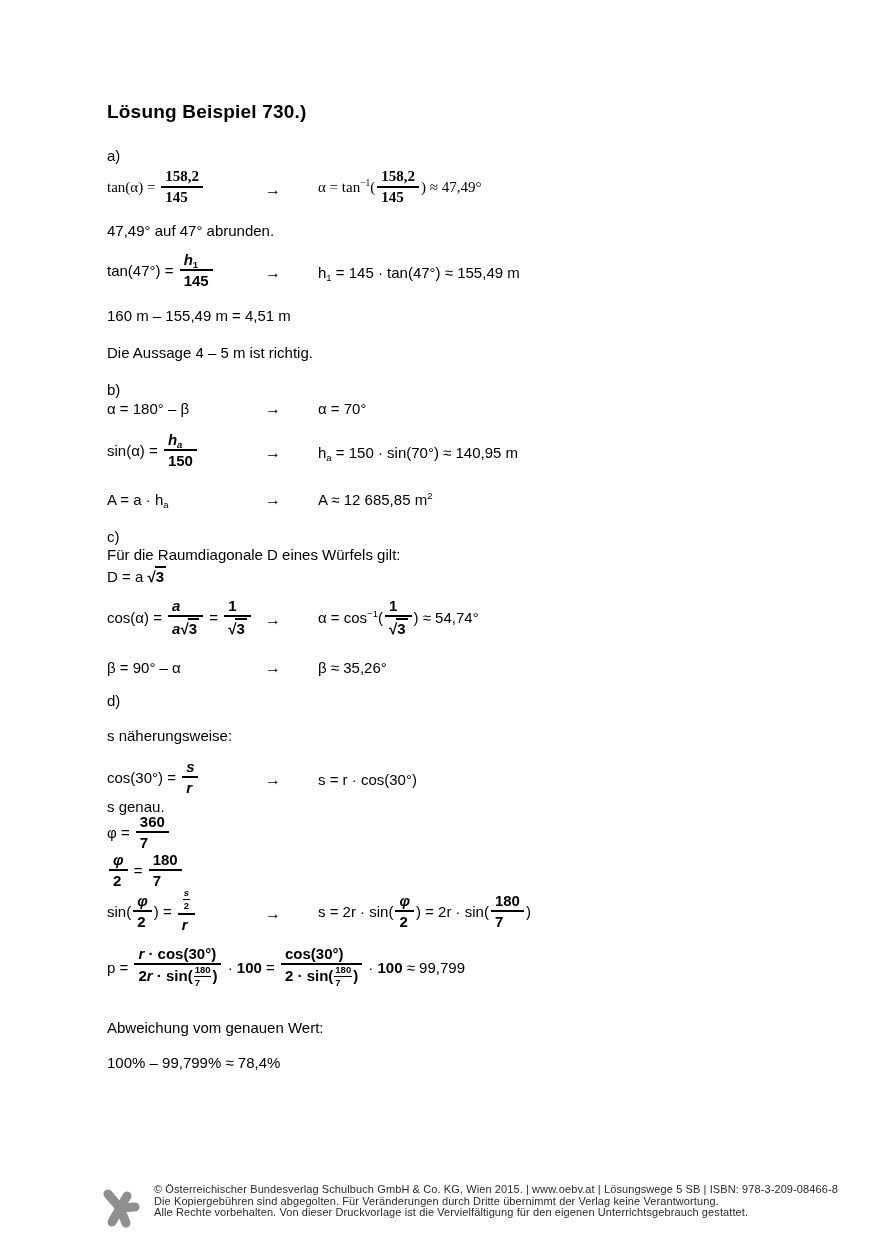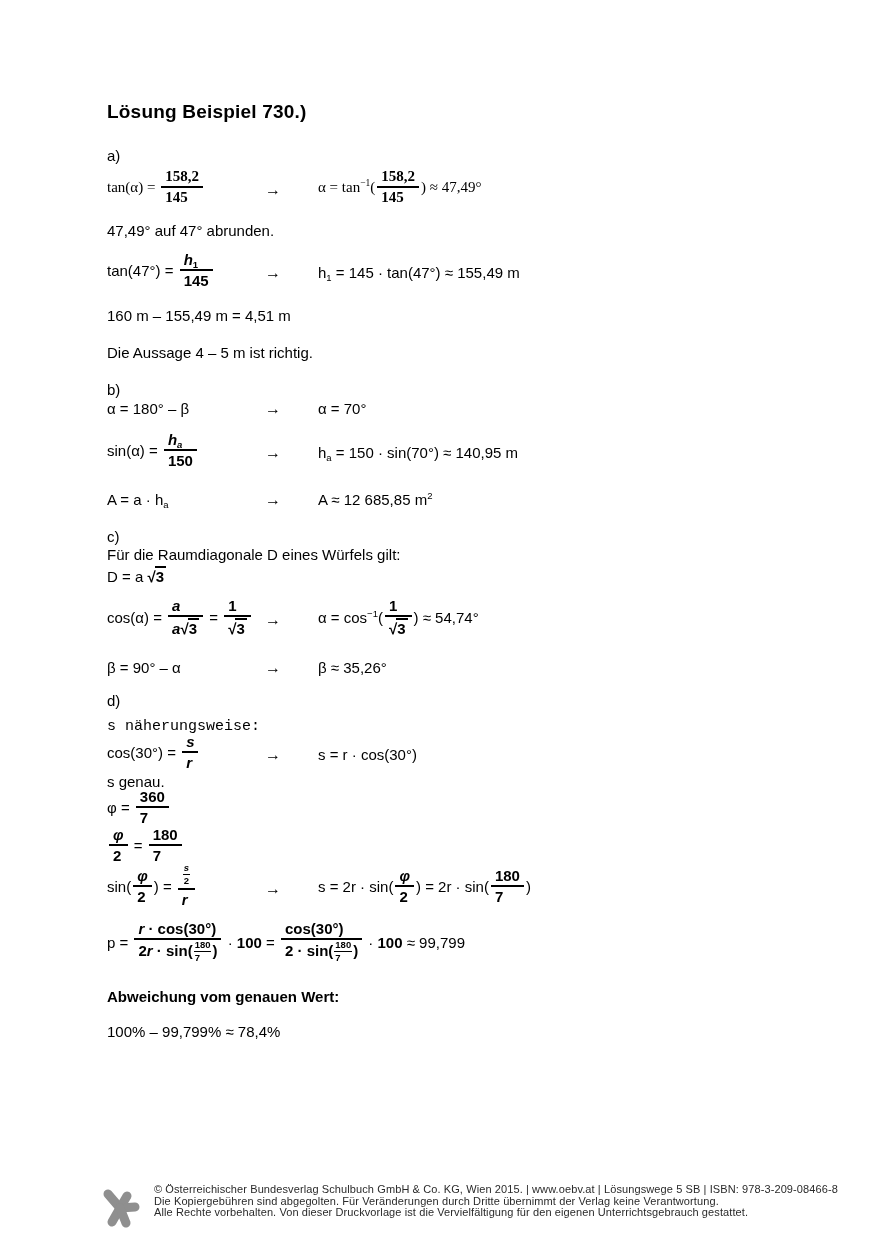--- a/index.html
+++ b/index.html
@@ -86,36 +86,36 @@
           <span class="cell-left"><span>cos(α) = </span><span class="frac"><span class="num"><span class="bi">a</span></span><span class="den"><span class="bi">a</span><span class="sqrt"><span class="rad">√</span><span class="radicand"><span class="b">3</span></span></span></span></span><span> = </span><span class="frac"><span class="num"><span class="b">1</span></span><span class="den"><span class="sqrt"><span class="rad">√</span><span class="radicand"><span class="b">3</span></span></span></span></span></span>
           <span class="cell-arrow">→</span>
           <span class="cell-right"><span>α = cos</span><sup>−1</sup><span>(</span><span class="frac"><span class="num"><span class="b">1</span></span><span class="den"><span class="sqrt"><span class="rad">√</span><span class="radicand"><span class="b">3</span></span></span></span></span><span>) ≈ 54,74°</span></span>
         </div>
         <div class="row" style="margin-top: 20px;">
           <span class="cell-left"><span>β = 90° – α</span></span>
           <span class="cell-arrow">→</span>
           <span class="cell-right"><span>β ≈ 35,26°</span></span>
         </div>
         <div class="section-label" style="margin-top: 16px;">d)</div>
-        <div class="text-line" style="margin-top: 9px; font-family: Liberation Mono, monospace;">s näherungsweise:</div>
-        <div class="row" style="margin-top: 0px;">
+        <div class="text-line" style="margin-top: 18px;">s näherungsweise:</div>
+        <div class="row" style="margin-top: 16px;">
           <span class="cell-left"><span>cos(30°) = </span><span class="frac"><span class="num"><span class="bi">s</span></span><span class="den"><span class="bi">r</span></span></span></span>
           <span class="cell-arrow">→</span>
           <span class="cell-right"><span>s = r · cos(30°)</span></span>
         </div>
         <div class="text-line" style="margin-top: 0px;">s genau.</div>
         <div class="formula-line" style="margin-top: 0px;"><span>φ = </span><span class="frac"><span class="num"><span class="b">360</span></span><span class="den"><span class="b">7</span></span></span></div>
         <div class="formula-line" style="margin-top: 0px;"><span class="frac"><span class="num"><span class="bi">φ</span></span><span class="den"><span class="b">2</span></span></span><span> = </span><span class="frac"><span class="num"><span class="b">180</span></span><span class="den"><span class="b">7</span></span></span></div>
         <div class="row" style="margin-top: 0px;">
           <span class="cell-left"><span>sin(</span><span class="frac"><span class="num"><span class="bi">φ</span></span><span class="den"><span class="b">2</span></span></span><span>) = </span><span class="frac"><span class="num"><span class="frac small"><span class="num"><span class="bi">s</span></span><span class="den"><span class="b">2</span></span></span></span><span class="den"><span class="bi">r</span></span></span></span>
           <span class="cell-arrow">→</span>
           <span class="cell-right"><span>s = 2r · sin(</span><span class="frac"><span class="num"><span class="bi">φ</span></span><span class="den"><span class="b">2</span></span></span><span>) = 2r · sin(</span><span class="frac"><span class="num"><span class="b">180</span></span><span class="den"><span class="b">7</span></span></span><span>)</span></span>
         </div>
         <div class="formula-line" style="margin-top: 12px;"><span>p = </span><span class="frac"><span class="num"><span class="bi">r</span><span class="b"> · cos(30°)</span></span><span class="den"><span class="b">2</span><span class="bi">r</span><span class="b"> · sin(</span><span class="frac small"><span class="num"><span class="b">180</span></span><span class="den"><span class="b">7</span></span></span><span class="b">)</span></span></span><span> · </span><span class="b">100</span><span> = </span><span class="frac"><span class="num"><span class="b">cos(30°)</span></span><span class="den"><span class="b">2 · sin(</span><span class="frac small"><span class="num"><span class="b">180</span></span><span class="den"><span class="b">7</span></span></span><span class="b">)</span></span></span><span> · </span><span class="b">100</span><span> ≈ 99,799</span></div>
-        <div class="text-line" style="margin-top: 22px; font-weight: bold;">Abweichung vom genauen Wert:</div>
+        <div class="text-line" style="margin-top: 28px;">Abweichung vom genauen Wert:</div>
         <div class="text-line" style="margin-top: 18px;">100% – 99,799% ≈ 78,4%</div>
       </div>
   </div>
 
   <div class="footer">
     <svg class="logo" viewBox="0 0 40 44" xmlns="http://www.w3.org/2000/svg">
       <g stroke="#8f8f8f" stroke-width="9" stroke-linecap="round" fill="none">
         <line x1="20" y1="22" x2="8" y2="8"></line>
         <line x1="20" y1="22" x2="27" y2="10"></line>
         <line x1="20" y1="22" x2="35" y2="21"></line>

